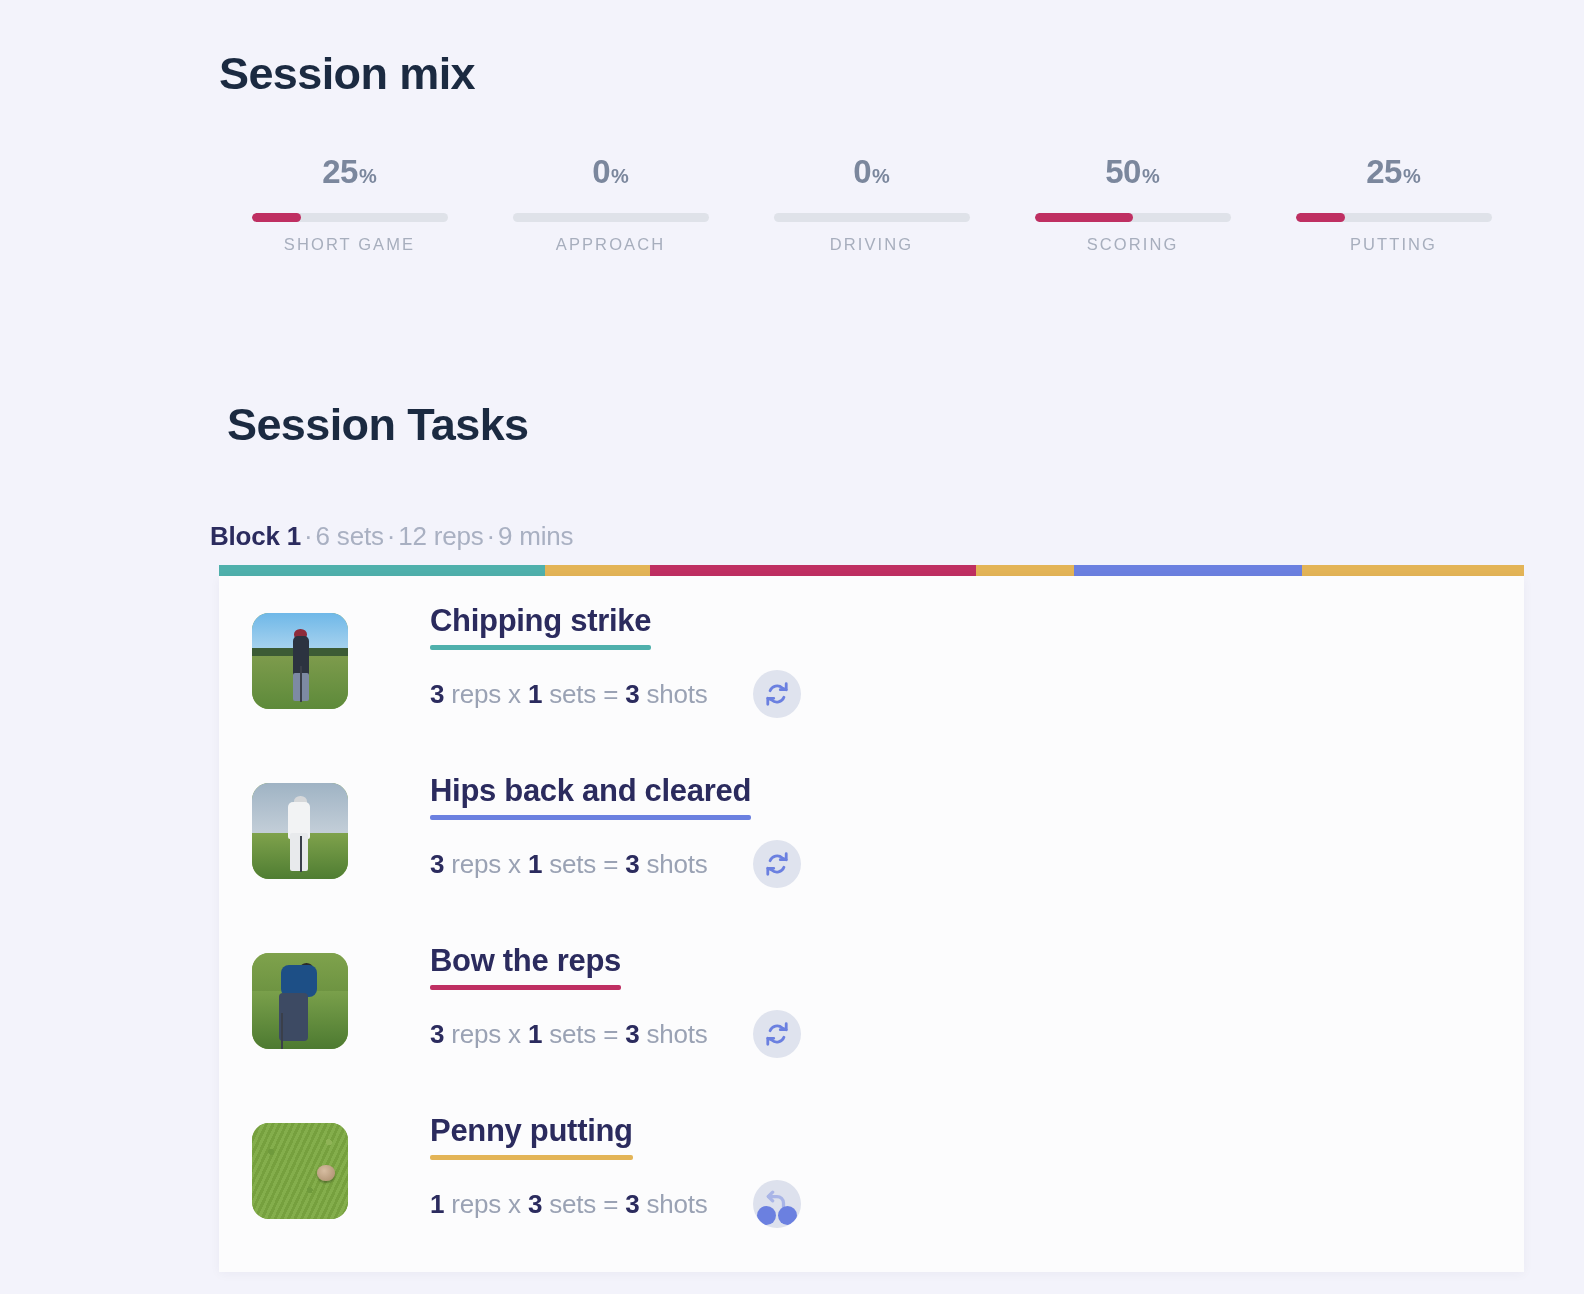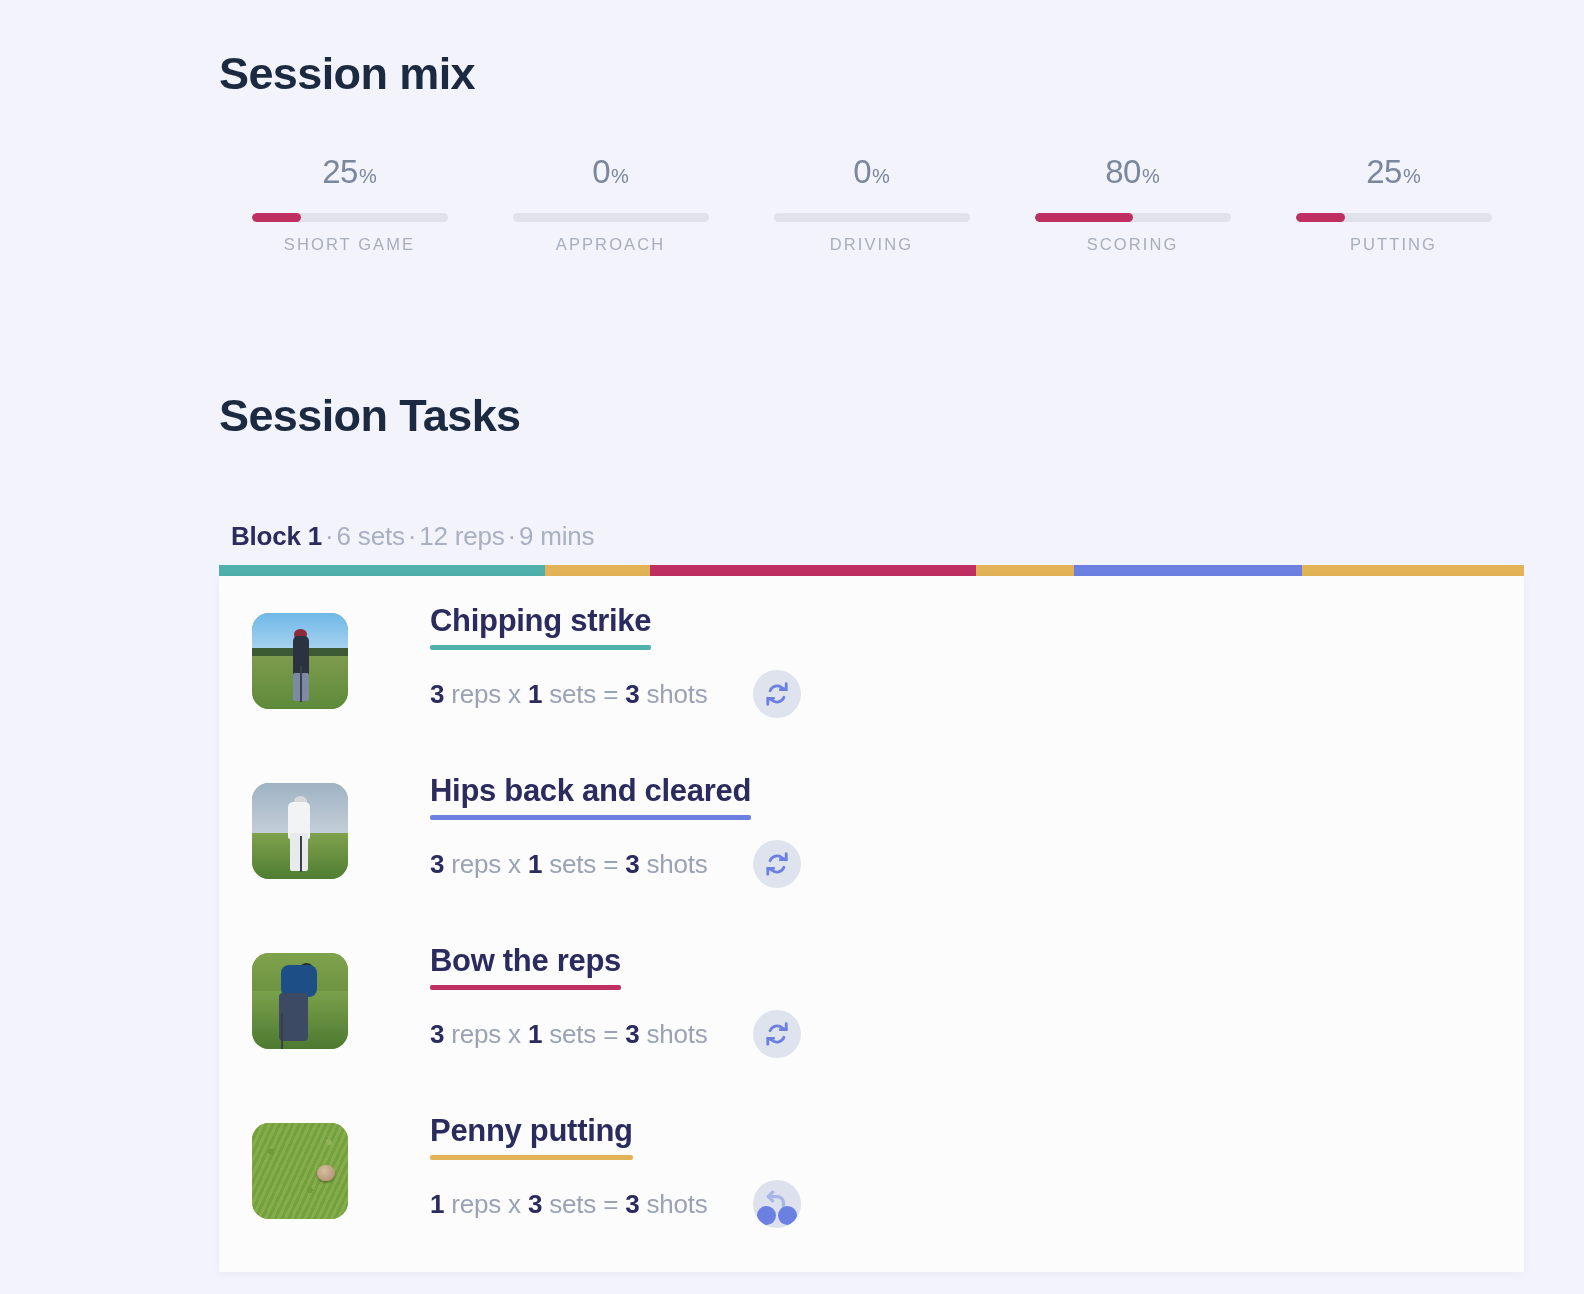--- a/index.html
+++ b/index.html
@@ -21,21 +21,21 @@
     position: absolute;
     left: 219px;
     font-size: 45px;
     font-weight: bold;
     color: #1b2a41;
     letter-spacing: -0.6px;
     margin: 0;
     white-space: nowrap;
   }
   #session-mix-title { top: 48px; }
-  #session-tasks-title { top: 390px; }
+  #session-tasks-title { top: 399px; margin-left: 8px; }
 
   
   #session-mix {
     position: absolute;
     left: 219px;
     top: 155px;
     width: 1305px;
     display: flex;
     flex-direction: row;
   }
@@ -44,21 +44,21 @@
     display: flex;
     flex-direction: column;
     align-items: center;
   }
   .mix-pct {
     color: #7b879d;
     line-height: 1;
     height: 36px;
     display: flex;
     align-items: baseline;
-    font-weight: 400;
+    font-weight: 700;
   }
   .mix-pct .num { font-size: 33px; letter-spacing: -0.5px; }
   .mix-pct .sign { font-size: 20px; margin-left: 1px; }
   .mix-track {
     margin-top: 22px;
     width: 196px;
     height: 9px;
     border-radius: 6px;
     background: #dfe2e9;
     overflow: hidden;
@@ -74,21 +74,21 @@
     font-weight: normal;
     letter-spacing: 2.1px;
     color: #a7aebd;
     text-transform: uppercase;
     white-space: nowrap;
   }
 
   
   #block-meta {
     position: absolute;
-    left: 231px;
+    left: 210px;
     top: 521px;
     font-size: 26px;
     color: #a9b0c2;
     white-space: nowrap;
     letter-spacing: -0.2px;
   }
   #block-meta .block-name {
     color: #2b2b5e;
     font-weight: bold;
   }
@@ -279,21 +279,21 @@
         <span class="num">0</span>
         <span class="sign">%</span>
       </div>
       <div class="mix-track" style="background: rgb(223, 226, 233);">
         <div class="mix-fill" style="width: 0%; background: rgb(191, 47, 98);"></div>
       </div>
       <div class="mix-label">DRIVING</div>
     </div>
     <div class="mix-item">
       <div class="mix-pct">
-        <span class="num">80</span>
+        <span class="num">50</span>
         <span class="sign">%</span>
       </div>
       <div class="mix-track" style="background: rgb(223, 226, 233);">
         <div class="mix-fill" style="width: 50%; background: rgb(191, 47, 98);"></div>
       </div>
       <div class="mix-label">SCORING</div>
     </div>
     <div class="mix-item">
       <div class="mix-pct">
         <span class="num">25</span>

